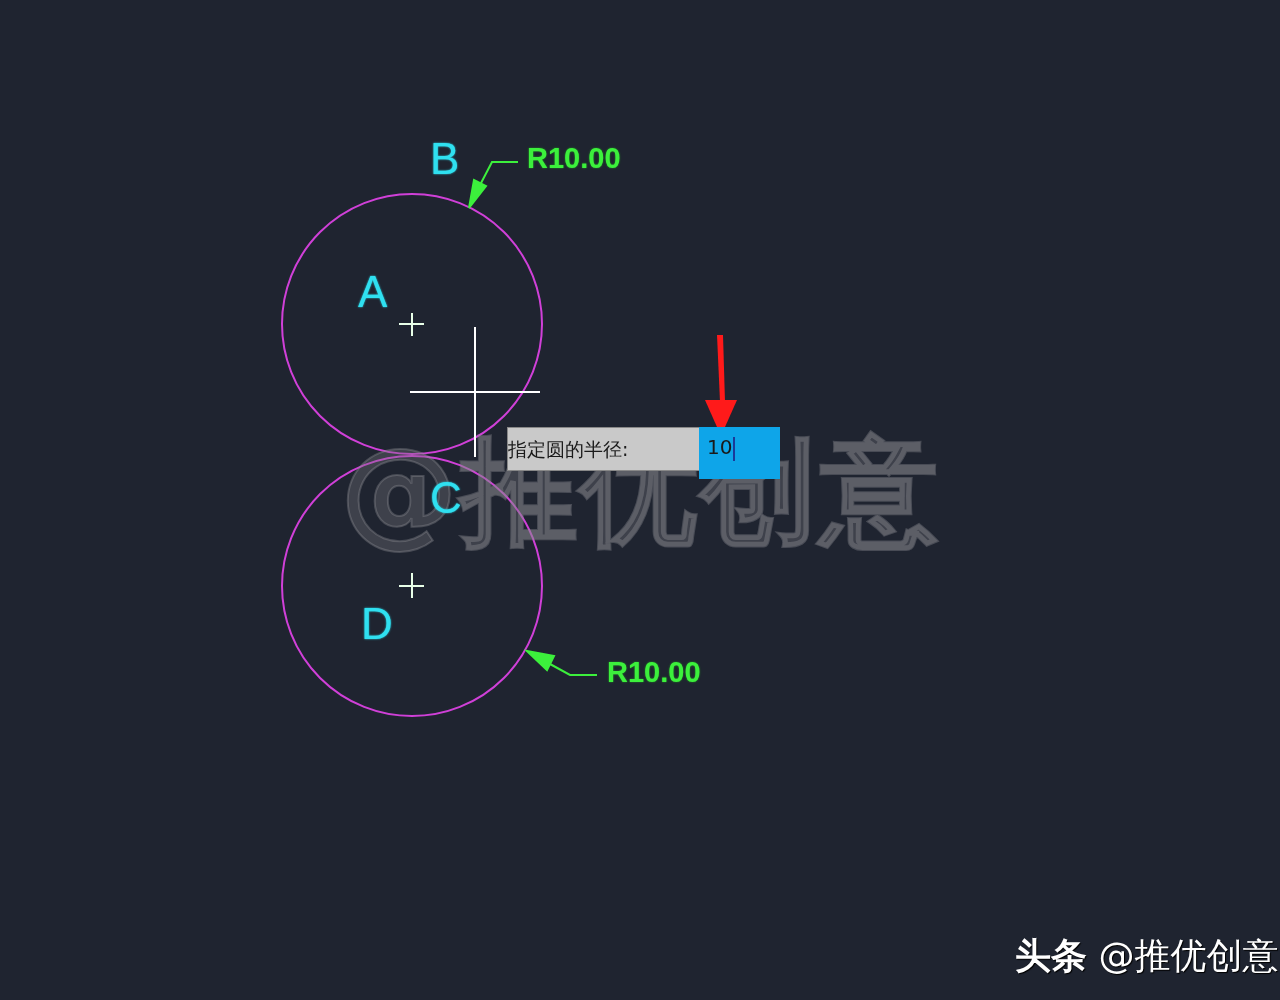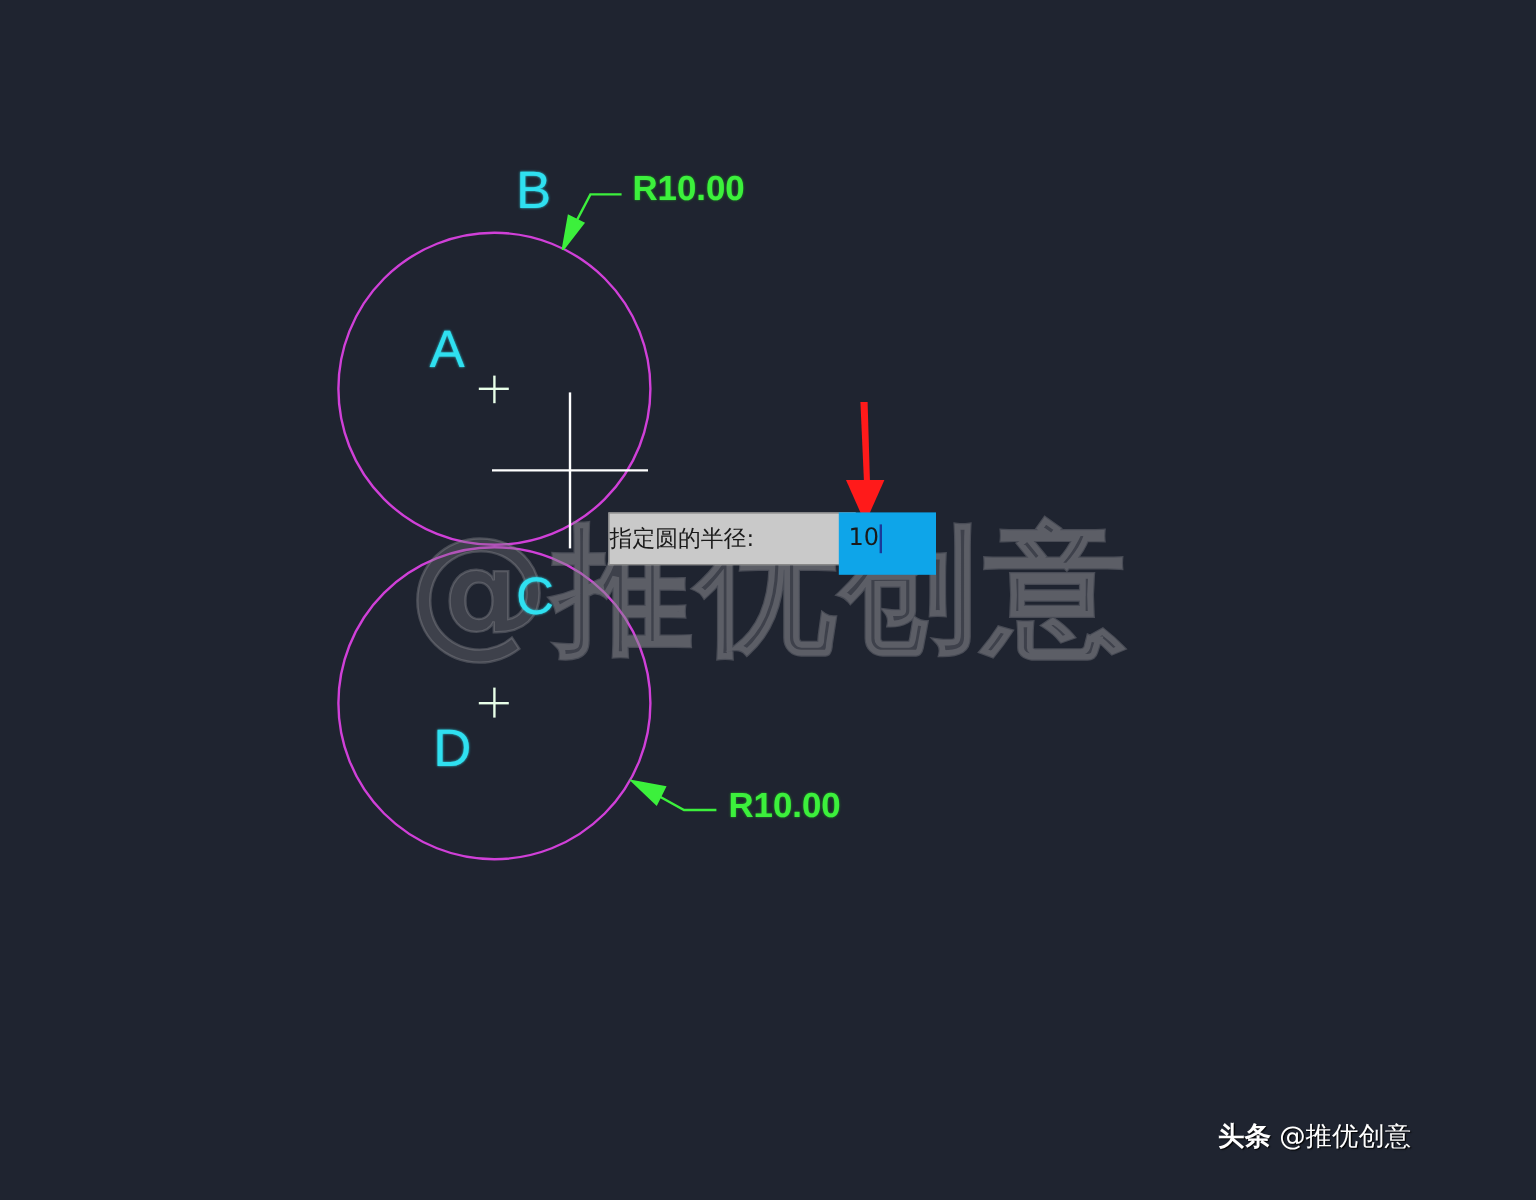--- a/index.html
+++ b/index.html
@@ -5,21 +5,21 @@
   html, body { margin:0; padding:0; }
   body { width:1280px; height:1000px; background:#1f2430; position:relative; overflow:hidden; font-family:"Liberation Sans", sans-serif; }
   #canvas { position:absolute; left:0; top:0; }
   .lbl { position:absolute; font-family:"Liberation Sans", sans-serif; }
   .cyan { color:#2fe0f0; font-size:44px; line-height:1; text-shadow:0 0 2px #2fe0f0; }
   .green { color:#3cf03c; font-size:29px; font-weight:bold; line-height:1; text-shadow:0 0 2px #20a020; }
   .watermark-big { position:absolute; left:340px; top:432px; font-size:118px; font-weight:bold; color:rgba(120,120,125,0.35); -webkit-text-stroke:2px rgba(150,150,155,0.35); letter-spacing:2px; font-family:"DejaVu Sans", sans-serif; white-space:nowrap; line-height:1; }
   .prompt { position:absolute; left:507px; top:427px; width:206px; height:44px; background:#c9c9c9; border:1px solid #888; box-sizing:border-box; font-family:"DejaVu Sans", sans-serif; font-size:19px; color:#1a1a1a; line-height:42px; padding-left:0; }
   .input { position:absolute; left:699px; top:427px; width:81px; height:52px; background:#0ea5e9; border:none; box-sizing:border-box; font-family:"DejaVu Sans", sans-serif; font-size:20px; color:#1a1a1a; line-height:40px; padding-left:8px; }
   .caret { display:inline-block; width:2px; height:24px; background:#1a3a9a; vertical-align:middle; margin-left:1px; }
-  .footer { position:absolute; left:1015px; top:932px; font-size:22px; color:#ffffff; font-family:"DejaVu Sans", sans-serif; text-shadow:1px 1px 1px #000; white-space:nowrap; }
+  .footer { position:absolute; left:1015px; top:932px; font-size:36px; color:#ffffff; font-family:"DejaVu Sans", sans-serif; text-shadow:1px 1px 1px #000; white-space:nowrap; }
   .footer b { font-weight:bold; }
 </style>
 </head>
 <body>
 
 <svg id="canvas" width="1280" height="1000">
 
   <circle cx="412" cy="324" r="130" fill="none" stroke="#d040d8" stroke-width="2"></circle>
 
   <circle cx="412" cy="586" r="130" fill="none" stroke="#d040d8" stroke-width="2"></circle>

